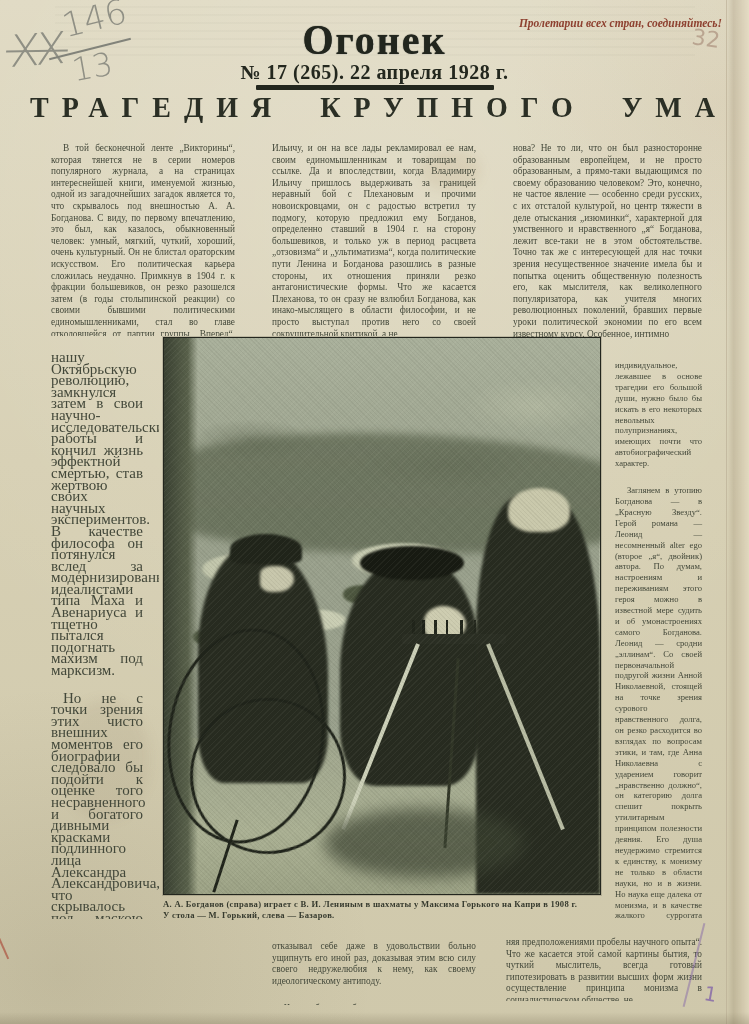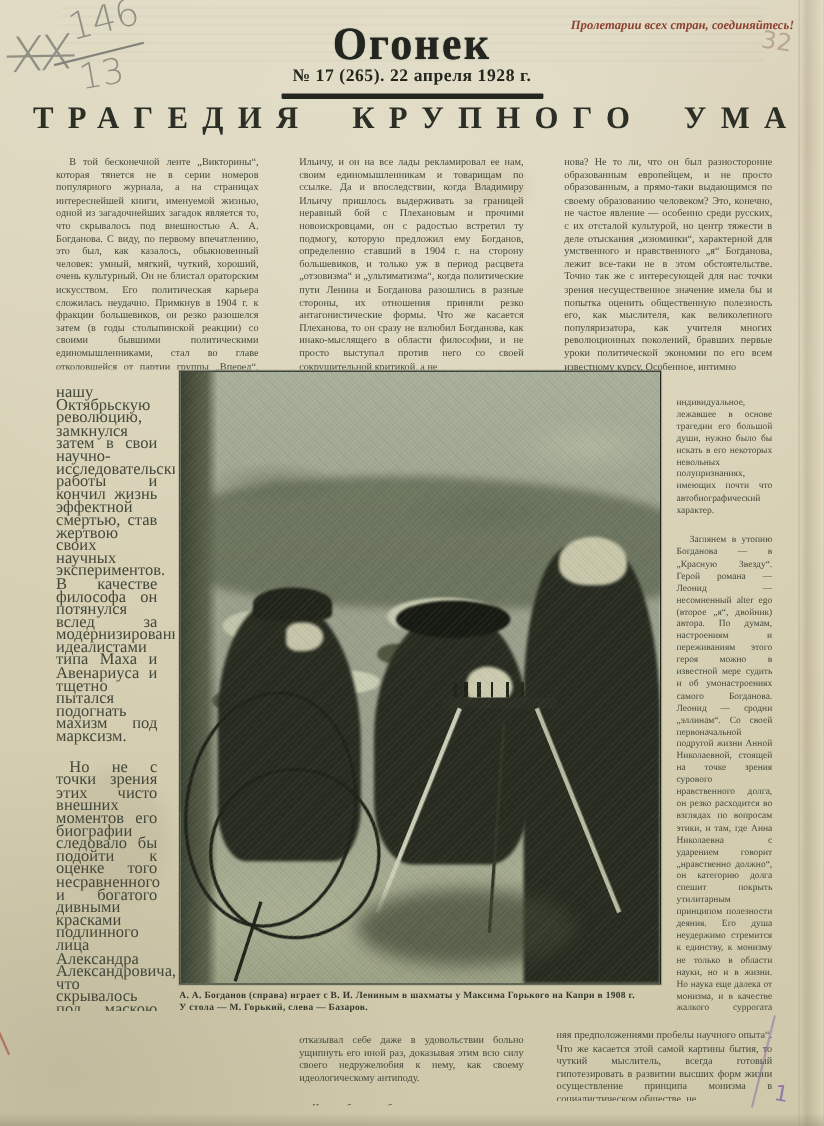--- a/index.html
+++ b/index.html
@@ -22,21 +22,21 @@
   .abs{position:absolute;}
   
   .edge-right{right:0;top:0;width:22px;height:1024px;background:linear-gradient(90deg,transparent,rgba(120,100,70,.18) 30%,rgba(235,225,200,.5));border-left:1px solid rgba(110,95,70,.25);}
   .edge-bottom{left:0;bottom:0;width:749px;height:12px;background:linear-gradient(0deg,rgba(90,80,55,.22),transparent);}
   .ghost-top{left:55px;top:0;width:640px;height:62px;opacity:.5;
     background:repeating-linear-gradient(180deg,transparent 0 6px,rgba(95,100,82,.07) 6px 8px);}
   
   .logo{left:0;top:16px;width:749px;text-align:center;font-weight:bold;font-size:40px;letter-spacing:2px;color:#22261e;
     text-shadow:0 0 1px #14170f,1px 1px 0 rgba(255,255,255,.25);transform:scaleY(1.05);}
   .slogan{left:500px;top:17px;width:222px;text-align:right;font-style:italic;font-weight:bold;font-size:11.5px;color:var(--accent-red);}
-  .issue-line{left:0;top:61px;width:749px;text-align:center;font-weight:bold;font-size:16px;color:#23271e;letter-spacing:.5px;}
+  .issue-line{left:0;top:61px;width:749px;text-align:center;font-weight:bold;font-size:20px;color:#23271e;letter-spacing:.5px;}
   .issue-rule{left:256px;top:85px;width:238px;height:5px;background:#23271e;border-radius:1px;}
   .headline{left:30px;top:92px;width:690px;text-align:center;font-weight:bold;font-size:28px;color:var(--ink-dark);
     letter-spacing:13px;word-spacing:16px;white-space:nowrap;transform:scaleY(1.02);}
   
   .hand{font-family:"DejaVu Sans",sans-serif;color:var(--pencil);opacity:.85;}
   .hw-xx{left:10px;top:24px;font-size:44px;transform:rotate(-4deg) skewX(-6deg);letter-spacing:-4px;font-weight:100;}
   .hw-xx::after{content:"";position:absolute;left:-4px;top:26px;width:62px;height:2px;background:var(--pencil);transform:rotate(3deg);}
   .hw-num{left:62px;top:-2px;font-size:34px;transform:rotate(-14deg);font-weight:100;}
   .hw-frac{left:48px;top:48px;width:84px;height:2px;background:var(--pencil);transform:rotate(-14deg);}
   .hw-den{left:72px;top:48px;font-size:32px;transform:rotate(-10deg);font-weight:100;}

